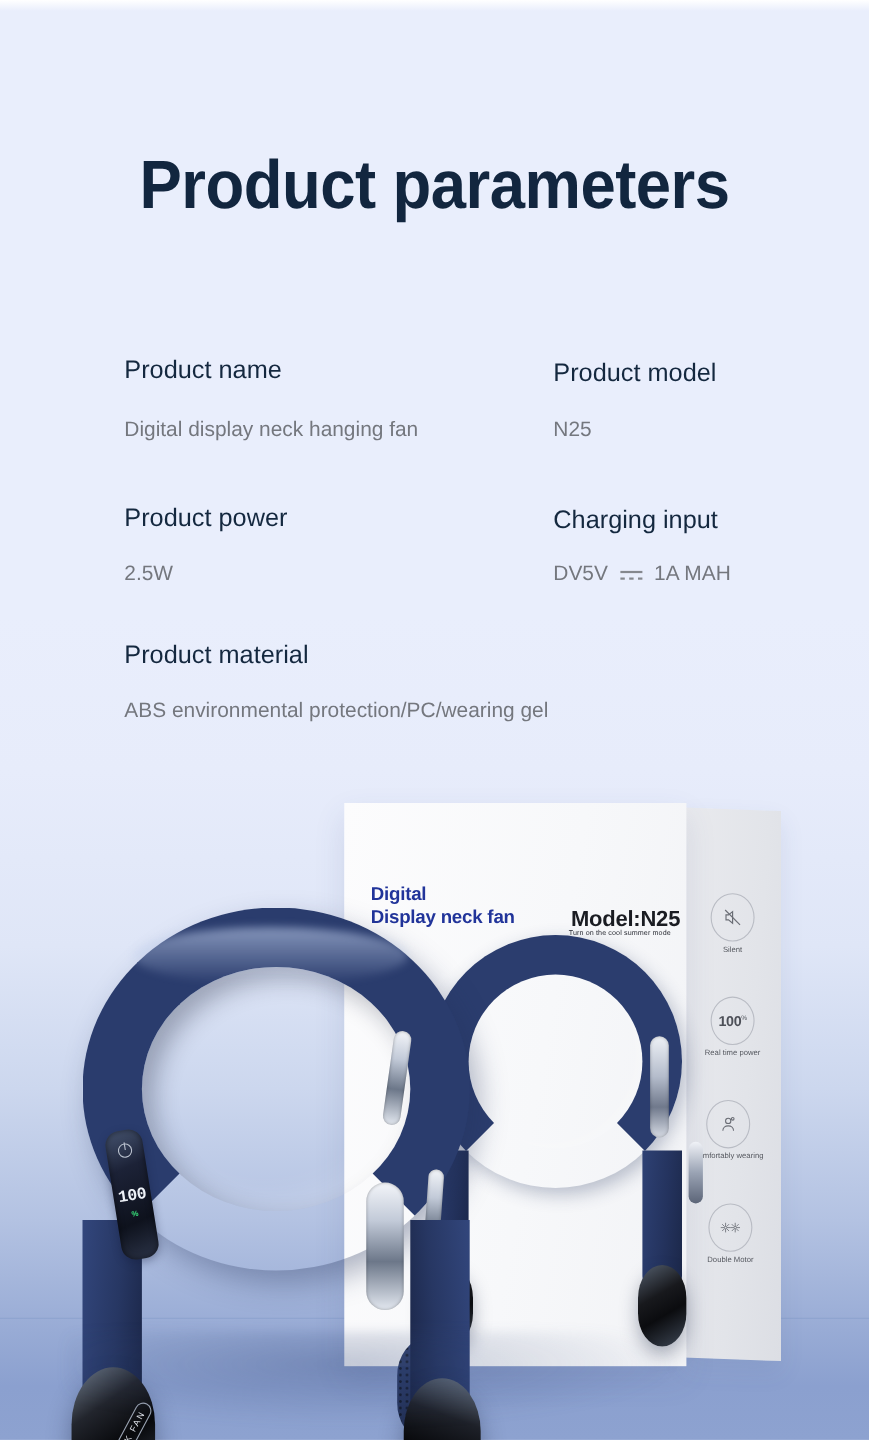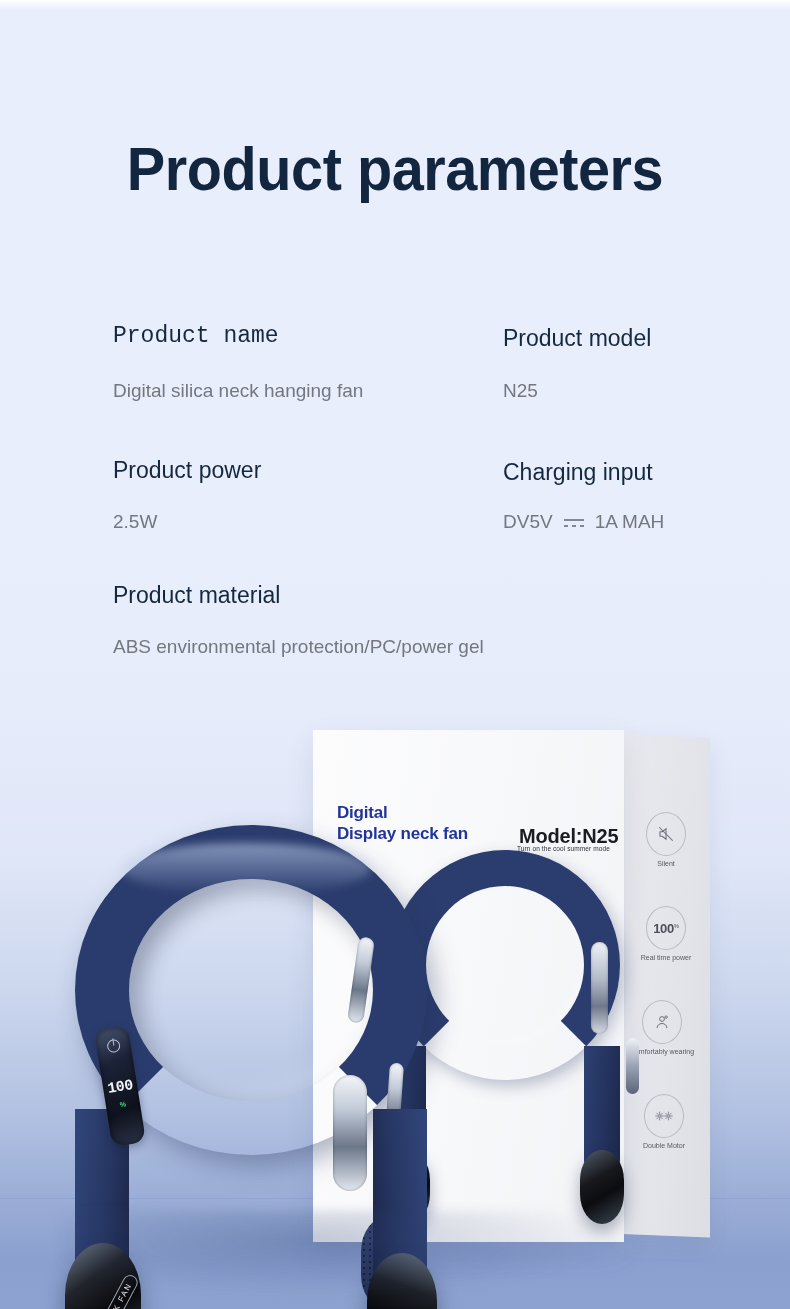--- a/index.html
+++ b/index.html
@@ -52,21 +52,21 @@
     color:#14283f;
     white-space:nowrap;
   }
   .spec-value {
     position:absolute;
     font-size:19px;
     line-height:24px;
     color:#74777e;
     white-space:nowrap;
   }
-  .r1l-lab { left:113px; top:322px;font-family:Liberation Mono, monospace; }
+  .r1l-lab { left:113px; top:322px; }
   .r1l-val { left:113px; top:379px; }
   .r1r-lab { left:503px; top:324px; }
   .r1r-val { left:503px; top:379px; }
   .r2l-lab { left:113px; top:456px;text-align:right; }
   .r2l-val { left:113px; top:510px;text-align:center; }
   .r2r-lab { left:503px; top:458px;text-align:right; }
   .r2r-val { left:503px; top:510px; display:flex; align-items:center; gap:11px; }
   .r3l-lab { left:113px; top:581px; }
   .r3l-val { left:113px; top:635px; }
 
@@ -322,42 +322,42 @@
 </head>
 <body>
 
 <div id="page">
 
   <div class="title">Product parameters</div>
 
   <div class="specs">
 
     <div class="spec-label r1l-lab">Product name</div>
-    <div class="spec-value r1l-val">Digital silica neck hanging fan</div>
+    <div class="spec-value r1l-val">Digital display neck hanging fan</div>
 
     <div class="spec-label r1r-lab">Product model</div>
     <div class="spec-value r1r-val">N25</div>
 
     <div class="spec-label r2l-lab">Product power</div>
     <div class="spec-value r2l-val">2.5W</div>
 
     <div class="spec-label r2r-lab">Charging input</div>
     <div class="spec-value r2r-val">
       <span>DV5V</span>
       <span class="dc-sym">
           <i></i>
           <i></i>
           <i></i>
           <i></i>
         </span>
       <span>1A MAH</span>
     </div>
 
     <div class="spec-label r3l-lab">Product material</div>
-    <div class="spec-value r3l-val">ABS environmental protection/PC/power gel</div>
+    <div class="spec-value r3l-val">ABS environmental protection/PC/wearing gel</div>
   </div>
 
   <div class="scene">
 
     <div class="floor-line"></div>
 
     <div class="box-side"></div>
     <div class="box">
       <div class="box-title">
         <span>Digital</span>

